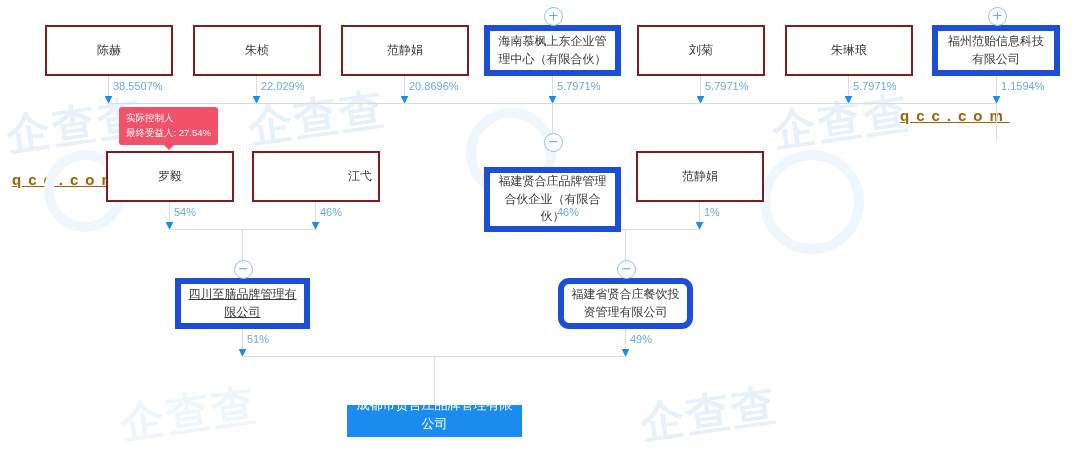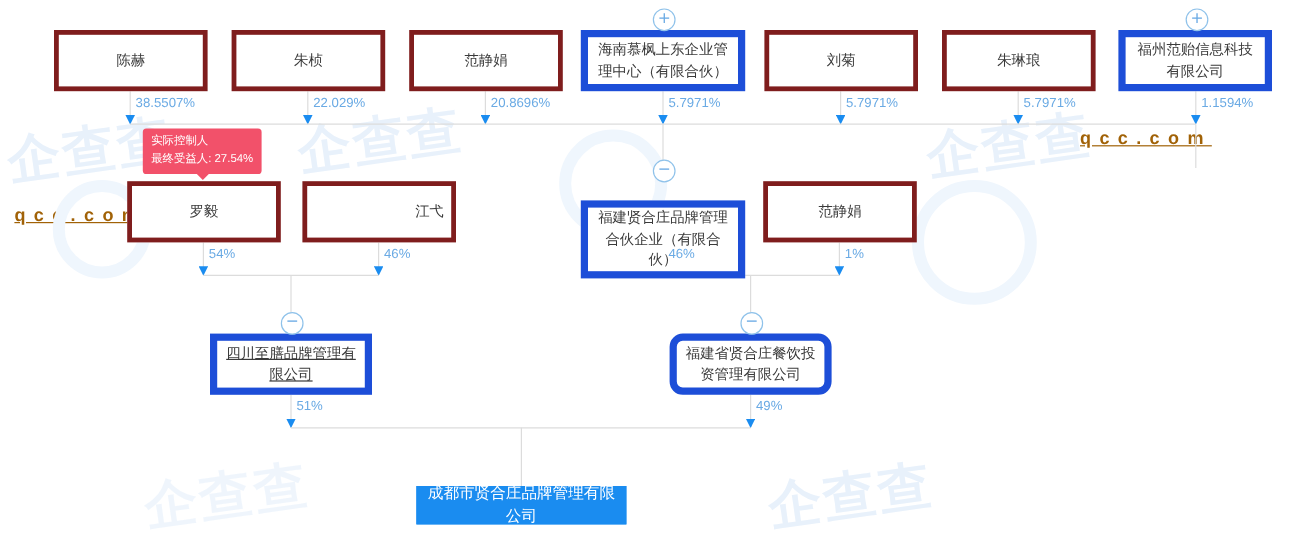--- a/index.html
+++ b/index.html
@@ -38,21 +38,21 @@
     box-sizing:border-box;
     background:#ffffff;
     display:flex;align-items:center;justify-content:center;
     text-align:center;
     font-size:12px;
     color:#3a3a3a;
     padding:2px 6px;
     line-height:1.45;
     z-index:5;
   }
-  .node.person{border:4px solid #7f1d1d;}
+  .node.person{border:2px solid #7f1d1d;}
   .node.company{border:6px solid #1d4ed8;}
   .node.root{
     border:1px solid #1a8cf0;
     background:#1a8cf0;
     color:#ffffff;
     font-size:13px;
   }
 
   
   .pct{
@@ -224,17 +224,17 @@
   </div>
   <div class="toggle" style="left:234px;top:260px;">−</div>
   <div class="pct" style="left:247px;top:333px;">51%</div>
 
   <div class="node company" style="left:558px;top:278px;width:135px;height:51px;border-radius:11px;">
     <span>福建省贤合庄餐饮投资管理有限公司</span>
   </div>
   <div class="toggle" style="left:617px;top:260px;">−</div>
   <div class="pct" style="left:630px;top:333px;">49%</div>
 
-  <div class="node root" style="left:347px;top:405px;width:175px;height:32px;">
+  <div class="node root" style="left:347px;top:405px;width:175px;height:32px;align-items:flex-end;">
     <span>成都市贤合庄品牌管理有限公司</span>
   </div>
 
 </div>
 
 </body></html>

